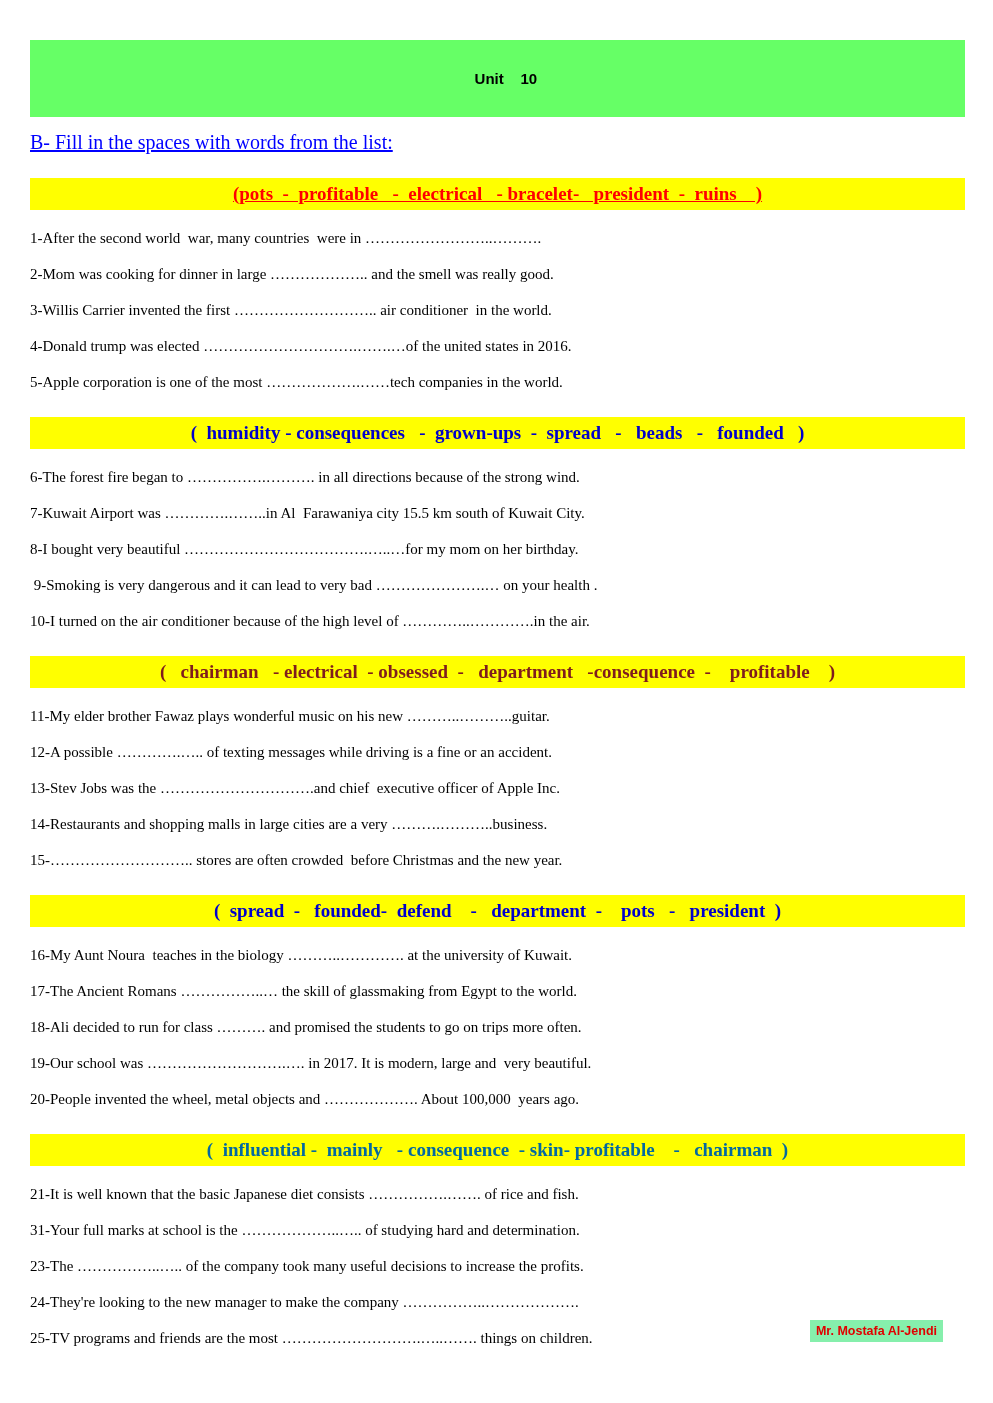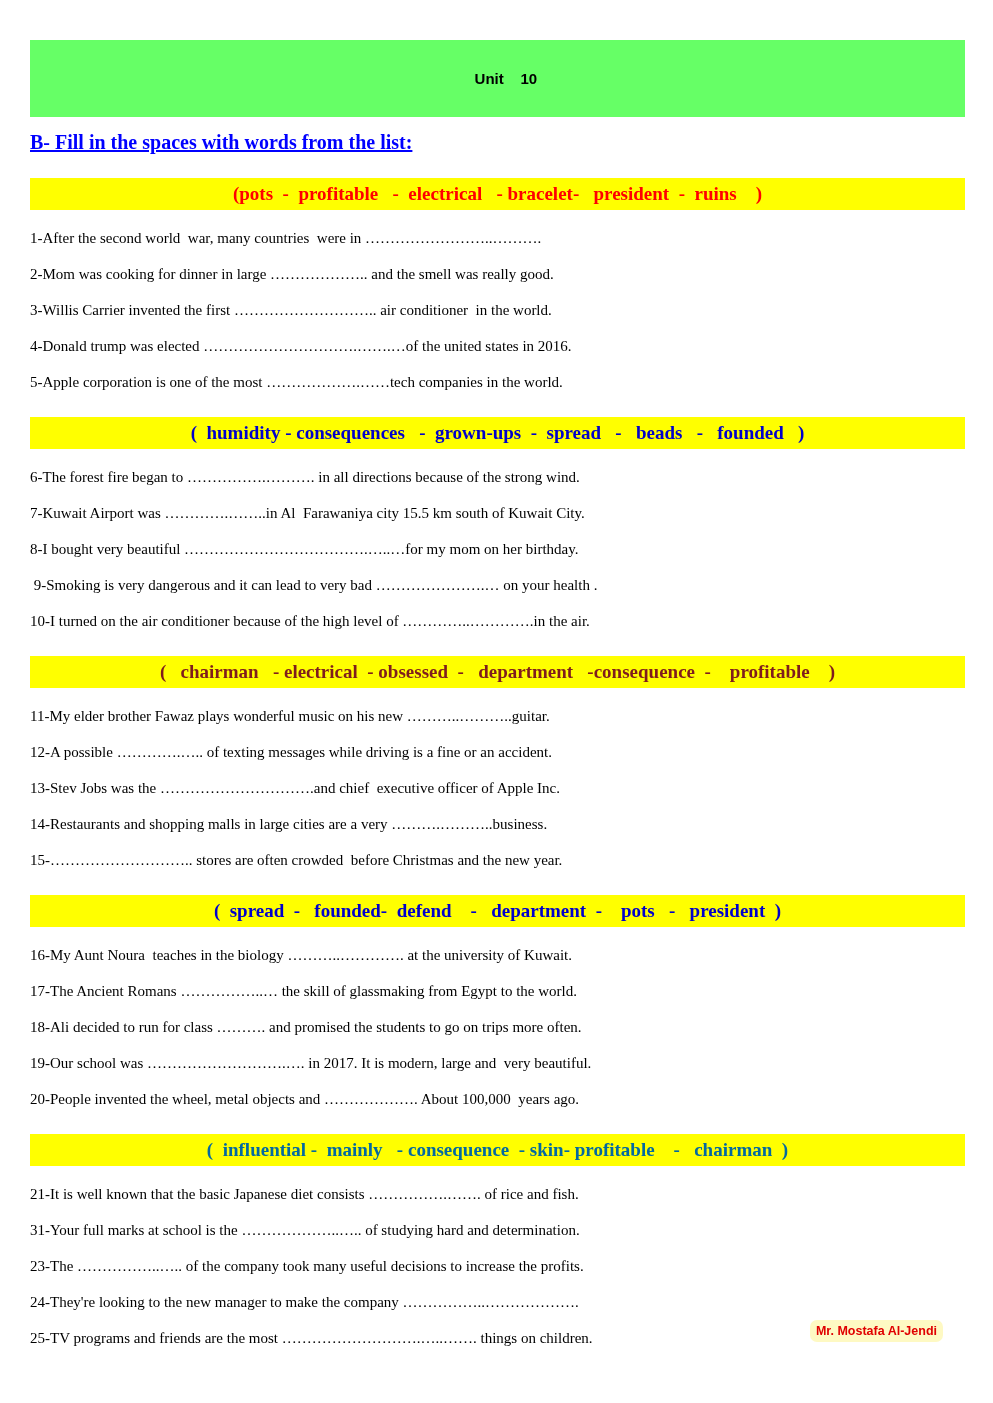--- a/index.html
+++ b/index.html
@@ -20,21 +20,21 @@
     padding: 13px 0;
     font-family: "Liberation Sans", sans-serif;
     font-weight: bold;
     font-size: 15px;
     color: #000000;
     white-space: pre-wrap;
   }
   .main-heading {
     margin-top: 14px;
     color: #0000ff;
-    font-weight: bold;
+    font-weight: normal;
     font-size: 20px;
     text-decoration: underline;
     white-space: pre-wrap;
   }
   .word-bank {
     background: #ffff00;
     text-align: center;
     font-weight: bold;
     font-size: 19px;
     padding: 5px 8px;
@@ -48,43 +48,42 @@
     font-size: 15px;
     line-height: 22px;
     margin-bottom: 14px;
     white-space: pre-wrap;
   }
   section .question:last-child { margin-bottom: 0; }
   .teacher-badge {
     position: absolute;
     right: 50px;
     top: 1320px;
-    background: #fef9c3;
+    background: #86efac;
     color: #e00000;
     font-family: "Liberation Sans", sans-serif;
     font-weight: bold;
     font-size: 12.5px;
     padding: 4px 6px;
     white-space: nowrap;
-    border-radius: 7px;
   }
 </style>
 </head>
 <body>
 
 <div class="page">
 
   <div class="unit-header">
     <span>Unit    10</span>
   </div>
 
   <h2 class="main-heading">B- Fill in the spaces with words from the list:</h2>
 
   <section>
-    <div class="word-bank red" style="color: rgb(255, 0, 0);">(pots  -  profitable   -  electrical   - bracelet-   president  -  ruins    )</div>
+    <div class="word-bank red" style="color: rgb(255, 0, 0); text-decoration: underline;">(pots  -  profitable   -  electrical   - bracelet-   president  -  ruins    )</div>
     <p class="question">1-After the second world  war, many countries  were in ……………………..……….</p>
     <p class="question">2-Mom was cooking for dinner in large ……………….. and the smell was really good.</p>
     <p class="question">3-Willis Carrier invented the first ……………………….. air conditioner  in the world.</p>
     <p class="question">4-Donald trump was elected ………………………….…….…of the united states in 2016.</p>
     <p class="question">5-Apple corporation is one of the most ……………….……tech companies in the world.</p>
   </section>
 
   <section>
     <div class="word-bank blue" style="color: rgb(0, 0, 204);">(  humidity - consequences   -  grown-ups  -  spread   -   beads   -   founded   )</div>
     <p class="question">6-The forest fire began to …………….………. in all directions because of the strong wind.</p>

